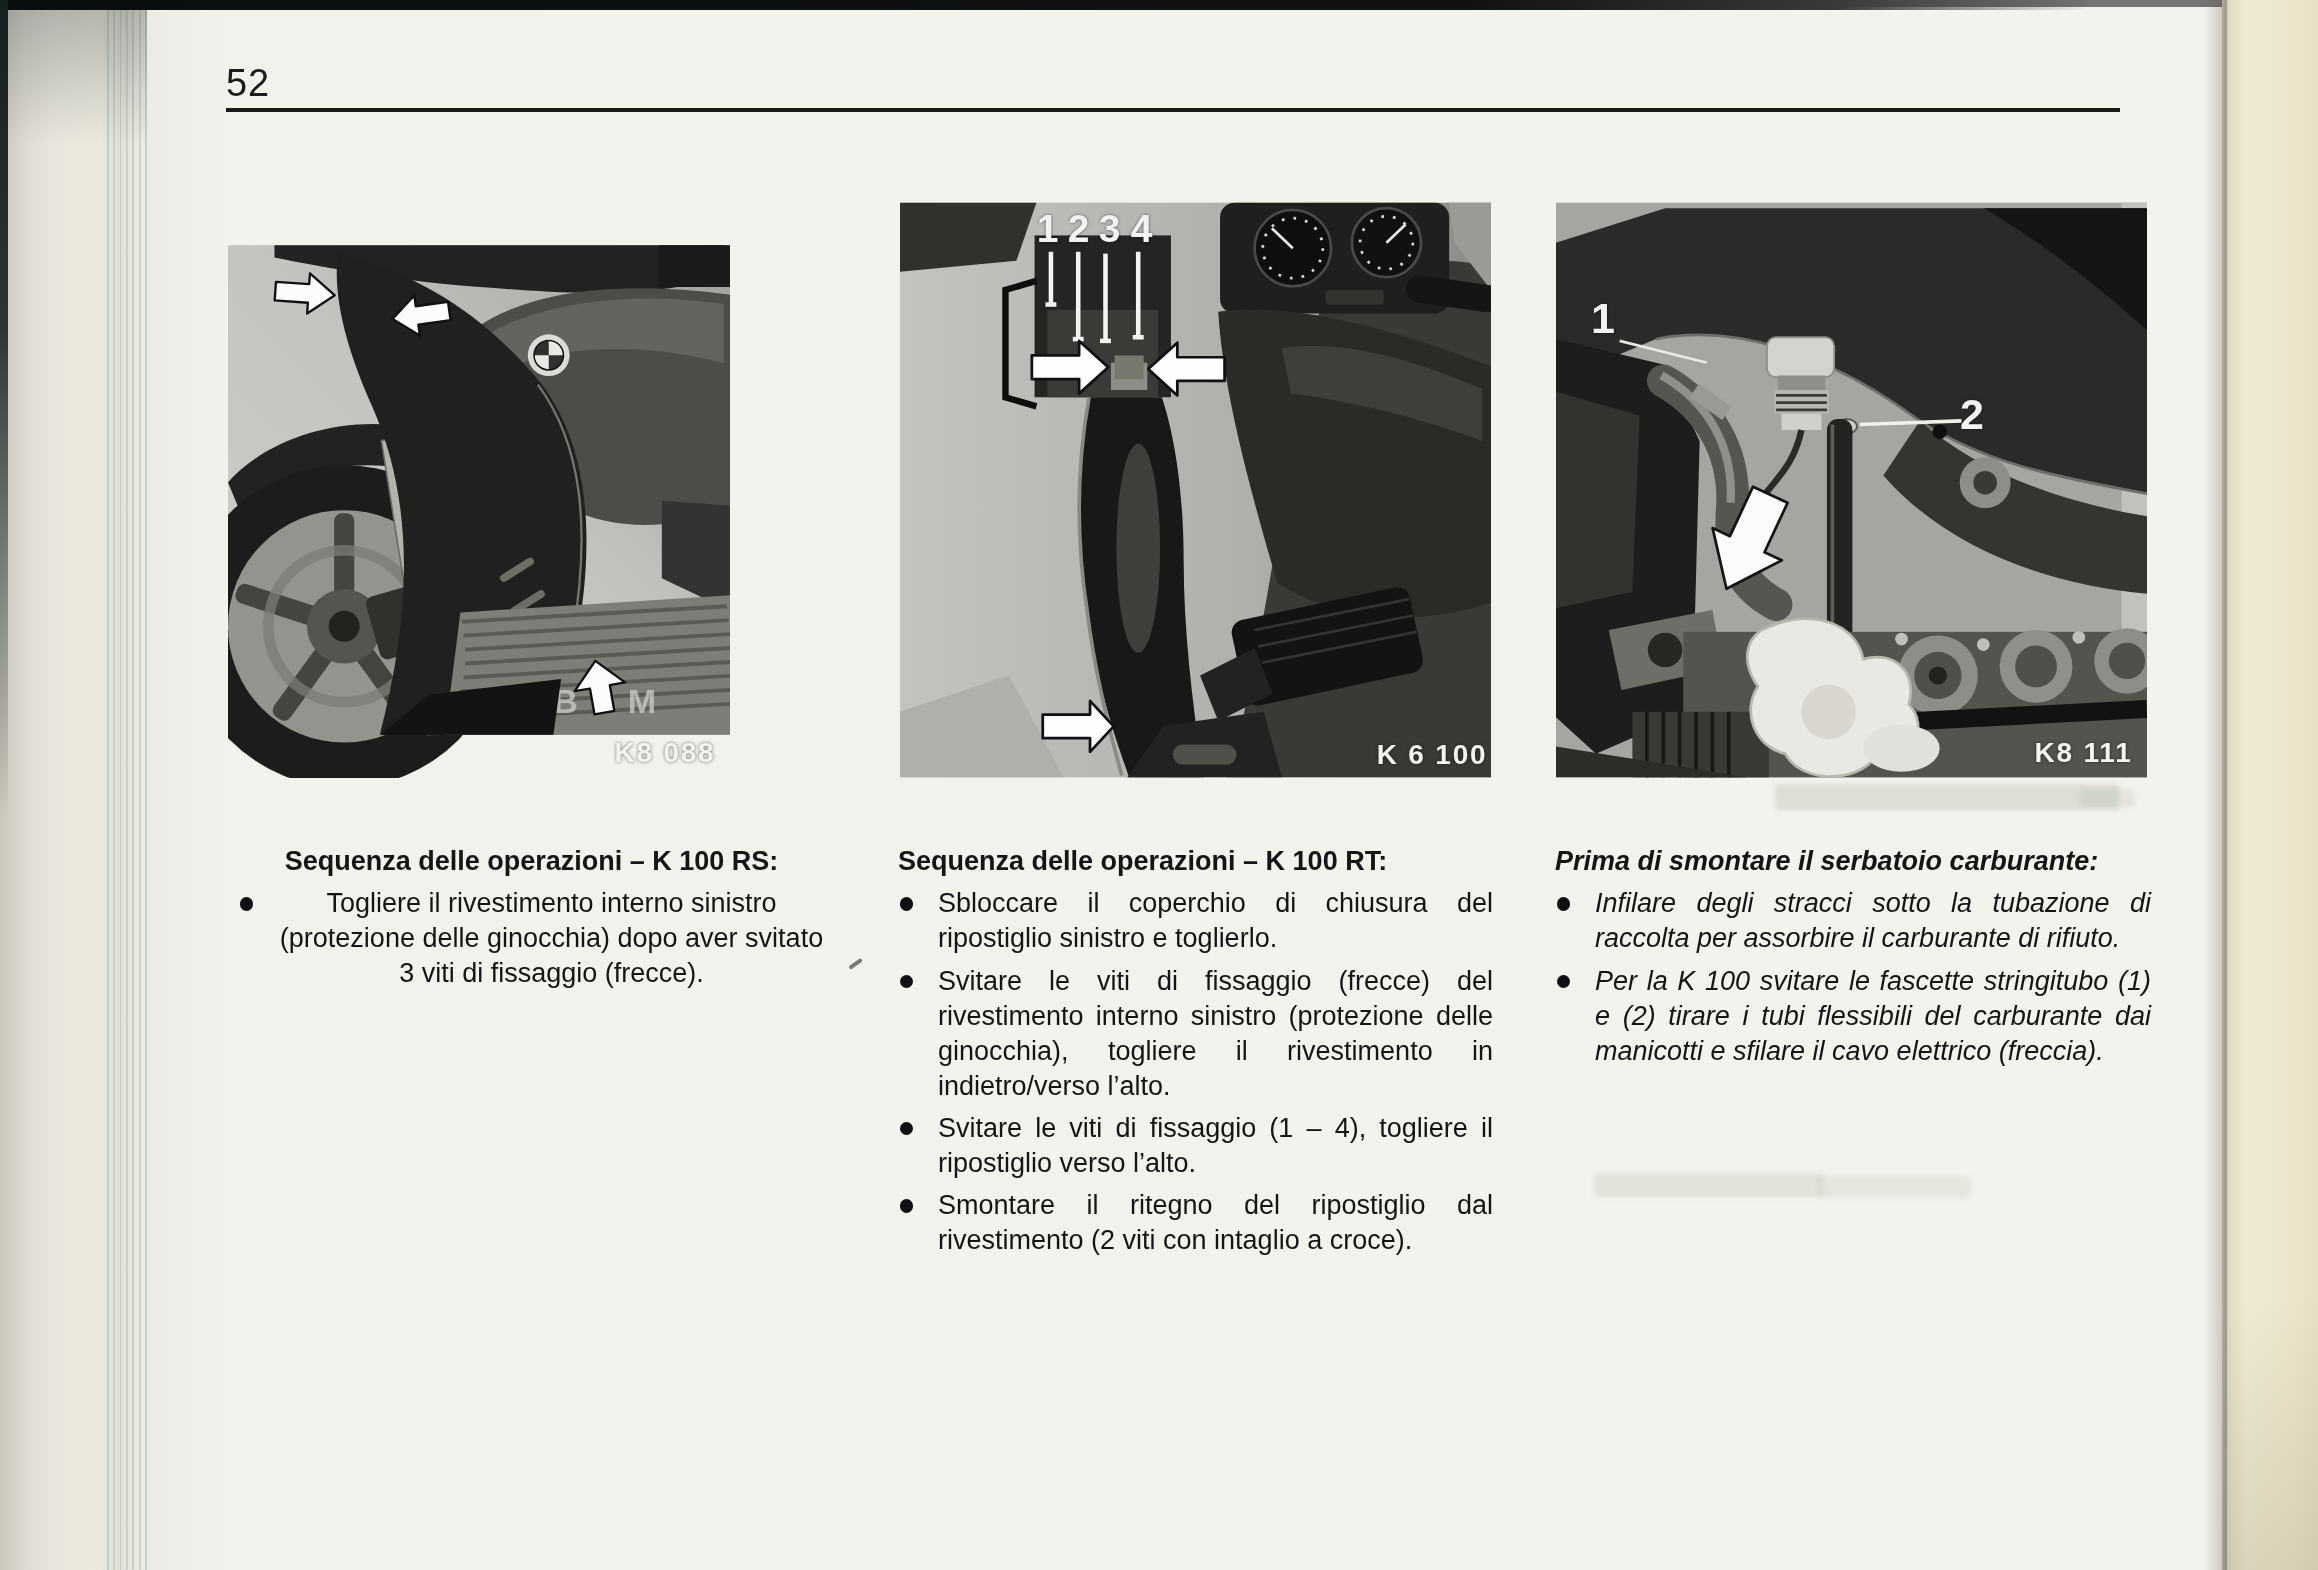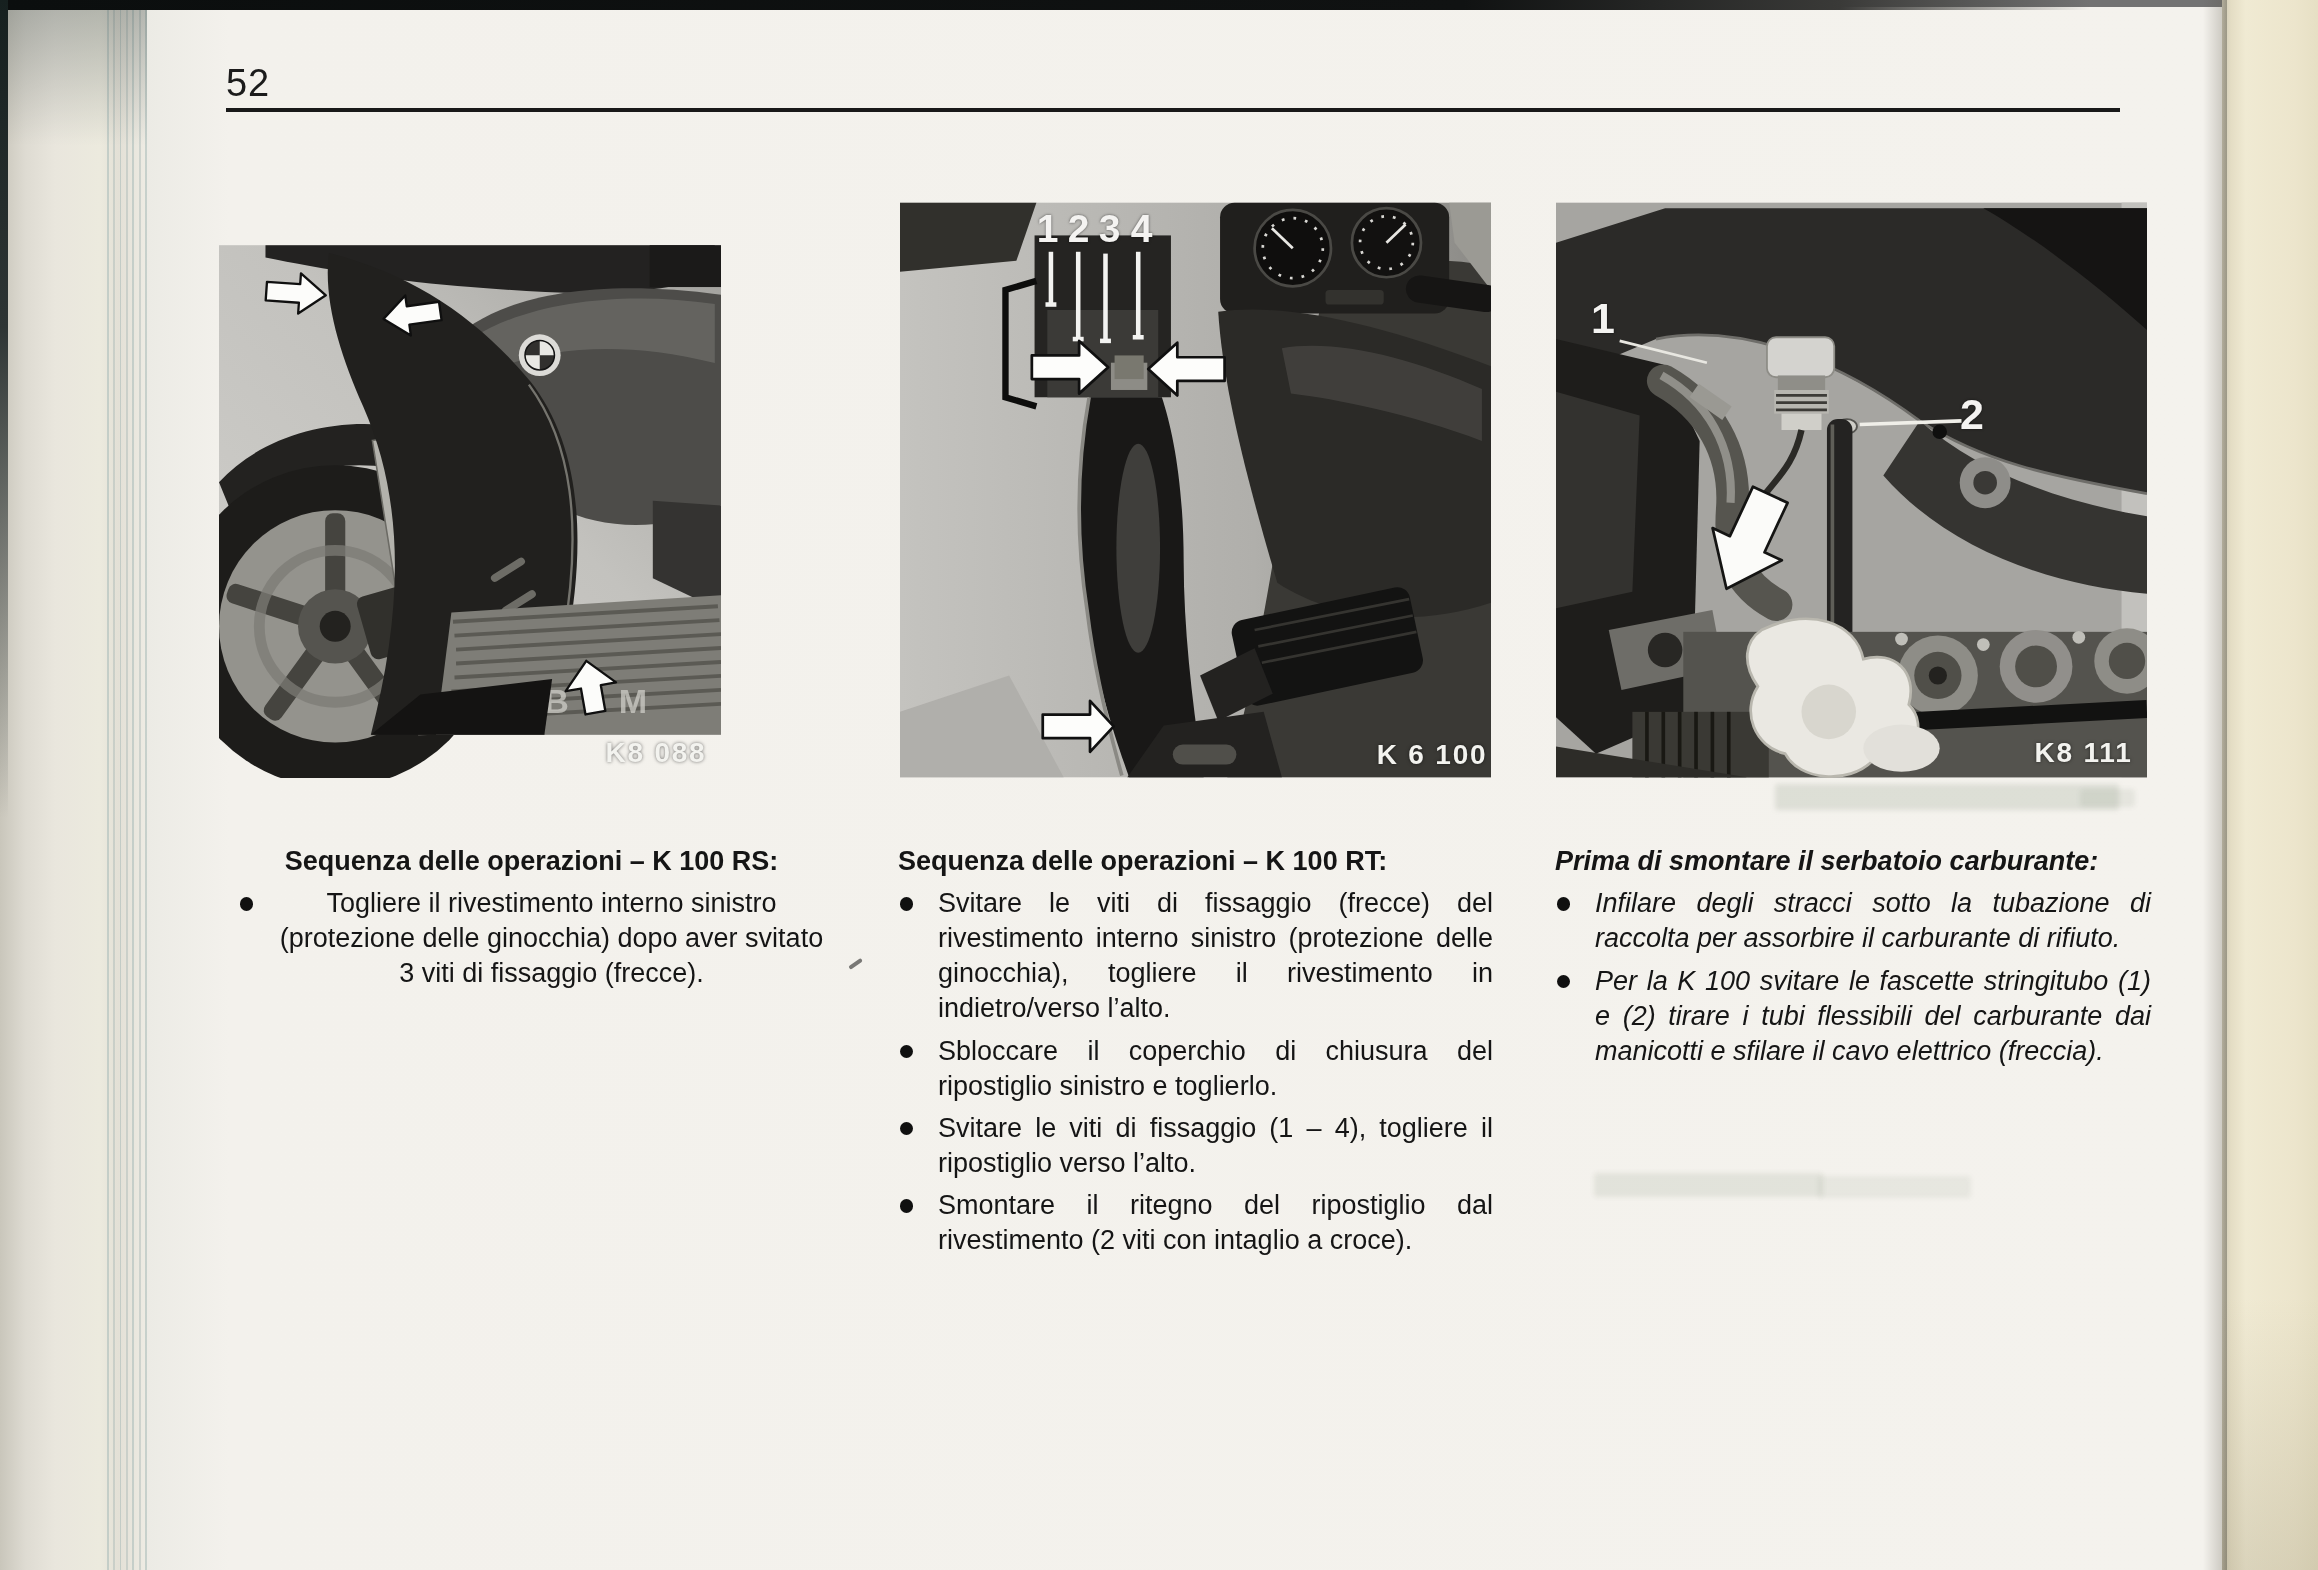--- a/index.html
+++ b/index.html
@@ -29,21 +29,21 @@
   .gutter-shadow{position:absolute;right:91px;top:0;width:23.6px;height:1570px;
     background:linear-gradient(90deg,rgba(0,0,0,0) 0,rgba(90,85,70,.25) 80%,rgba(40,38,30,.35) 100%);}
 
   
   .page-number{position:absolute;left:226px;top:62px;font-size:38px;color:#1b1b1b;letter-spacing:0.9px;}
   .header-rule{position:absolute;left:226px;top:108px;width:1894px;height:3.6px;background:#191919;}
 
   
   .figure{position:absolute;top:202px;height:576px;}
   .figure svg{display:block;width:100%;height:100%;}
-  #fig1{left:219px;width:502px;}
+  #fig1{left:228px;width:502px;}
   #fig2{left:900px;width:591px;}
   #fig3{left:1556px;width:591px;}
   .fig-caption{position:absolute;color:#f3f3ef;font-weight:bold;font-size:28px;
     letter-spacing:1.8px;text-shadow:0 0 3.6px rgba(0,0,0,.55);}
   #fig1 .fig-caption{right:14.5px;bottom:9px;}
   #fig2 .fig-caption{right:3.6px;bottom:7.3px;}
   #fig3 .fig-caption{right:14.5px;bottom:9px;}
   .photo-label{position:absolute;color:#f4f3f1;font-weight:bold;font-size:39px;
     text-shadow:0 0 2.7px rgba(0,0,0,.6);line-height:1;}
   .screw-label{width:29px;text-align:center;top:7.3px;}
@@ -335,25 +335,25 @@
     <div class="bullet-item">
       <span class="bullet-dot"></span>
       <span>Togliere il rivestimento interno sinistro (protezione delle ginocchia) dopo aver svitato 3 viti di fissaggio (frecce).</span>
     </div>
   </div>
 
   <div class="col just" id="col2">
     <p class="col-heading">Sequenza delle operazioni – K 100 RT:</p>
     <div class="bullet-item">
       <span class="bullet-dot"></span>
+      <span>Sbloccare il coperchio di chiusura del ripostiglio sinistro e toglierlo.</span>
+    </div>
+    <div class="bullet-item">
+      <span class="bullet-dot"></span>
       <span>Svitare le viti di fissaggio (frecce) del rivestimento interno sinistro (protezione delle ginocchia), togliere il rivestimento in indietro/verso l’alto.</span>
-    </div>
-    <div class="bullet-item">
-      <span class="bullet-dot"></span>
-      <span>Sbloccare il coperchio di chiusura del ripostiglio sinistro e toglierlo.</span>
     </div>
     <div class="bullet-item">
       <span class="bullet-dot"></span>
       <span>Svitare le viti di fissaggio (1 – 4), togliere il ripostiglio verso l’alto.</span>
     </div>
     <div class="bullet-item">
       <span class="bullet-dot"></span>
       <span>Smontare il ritegno del ripostiglio dal rivestimento (2 viti con intaglio a croce).</span>
     </div>
   </div>

